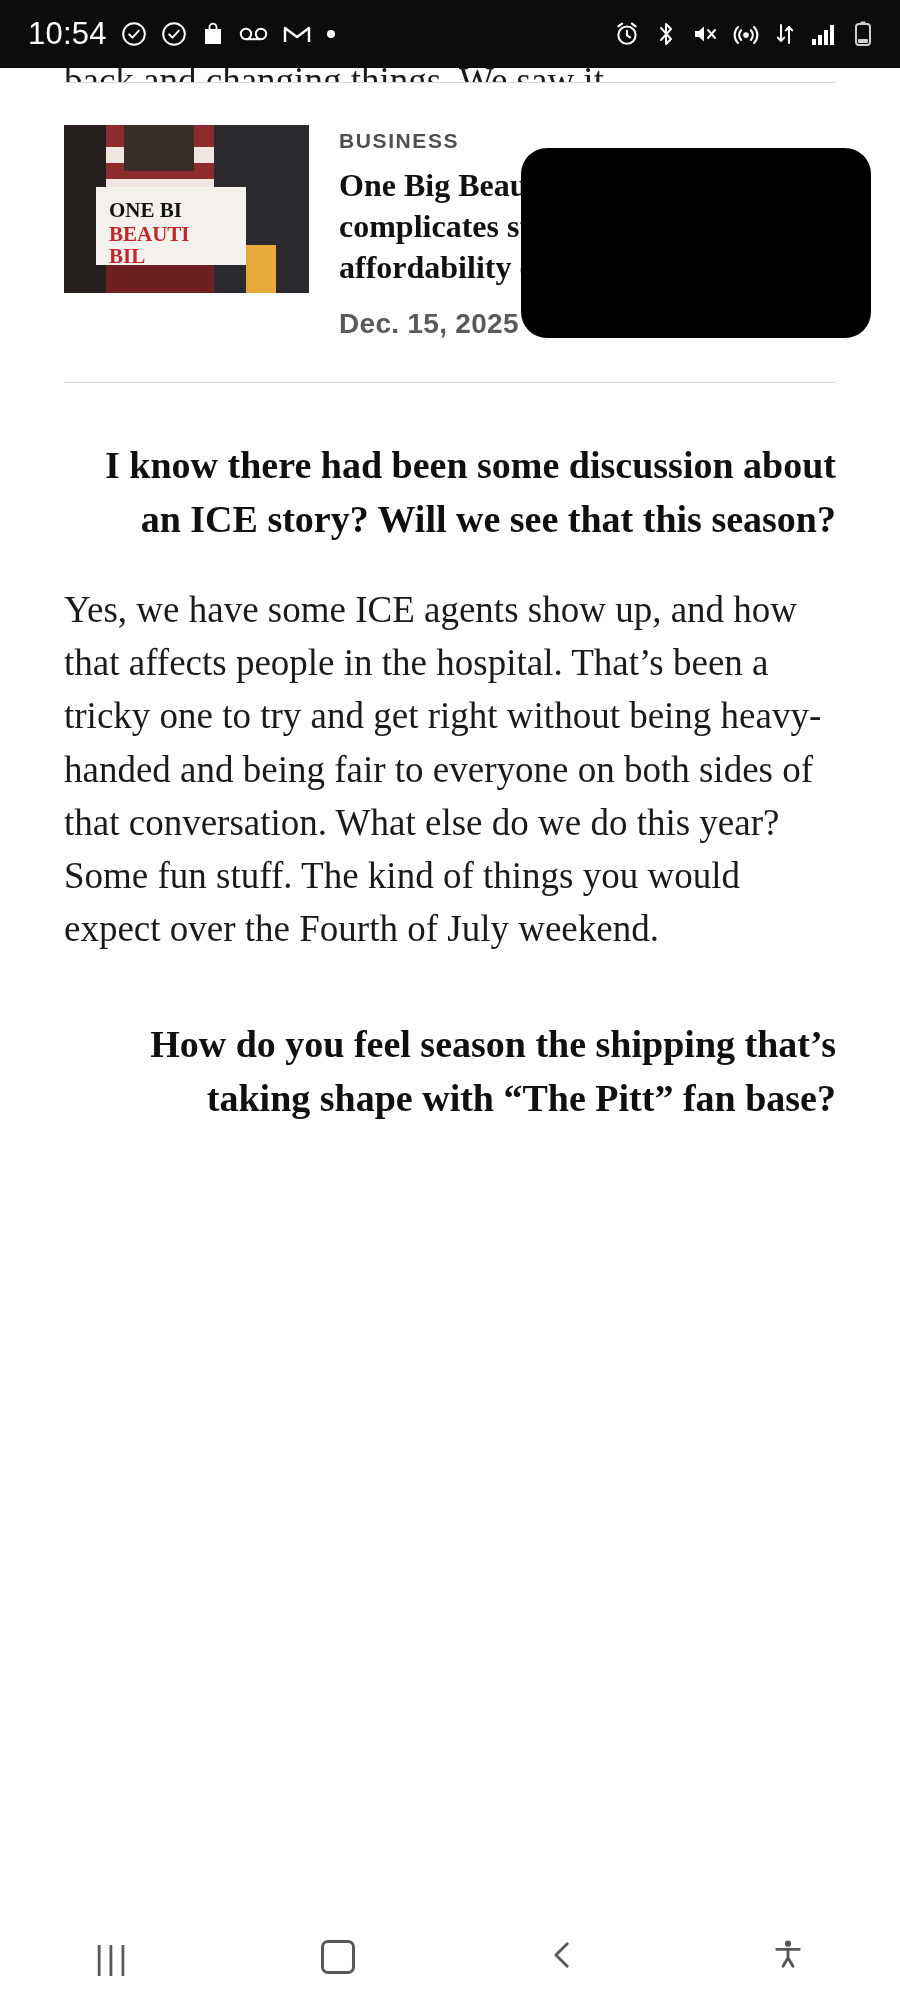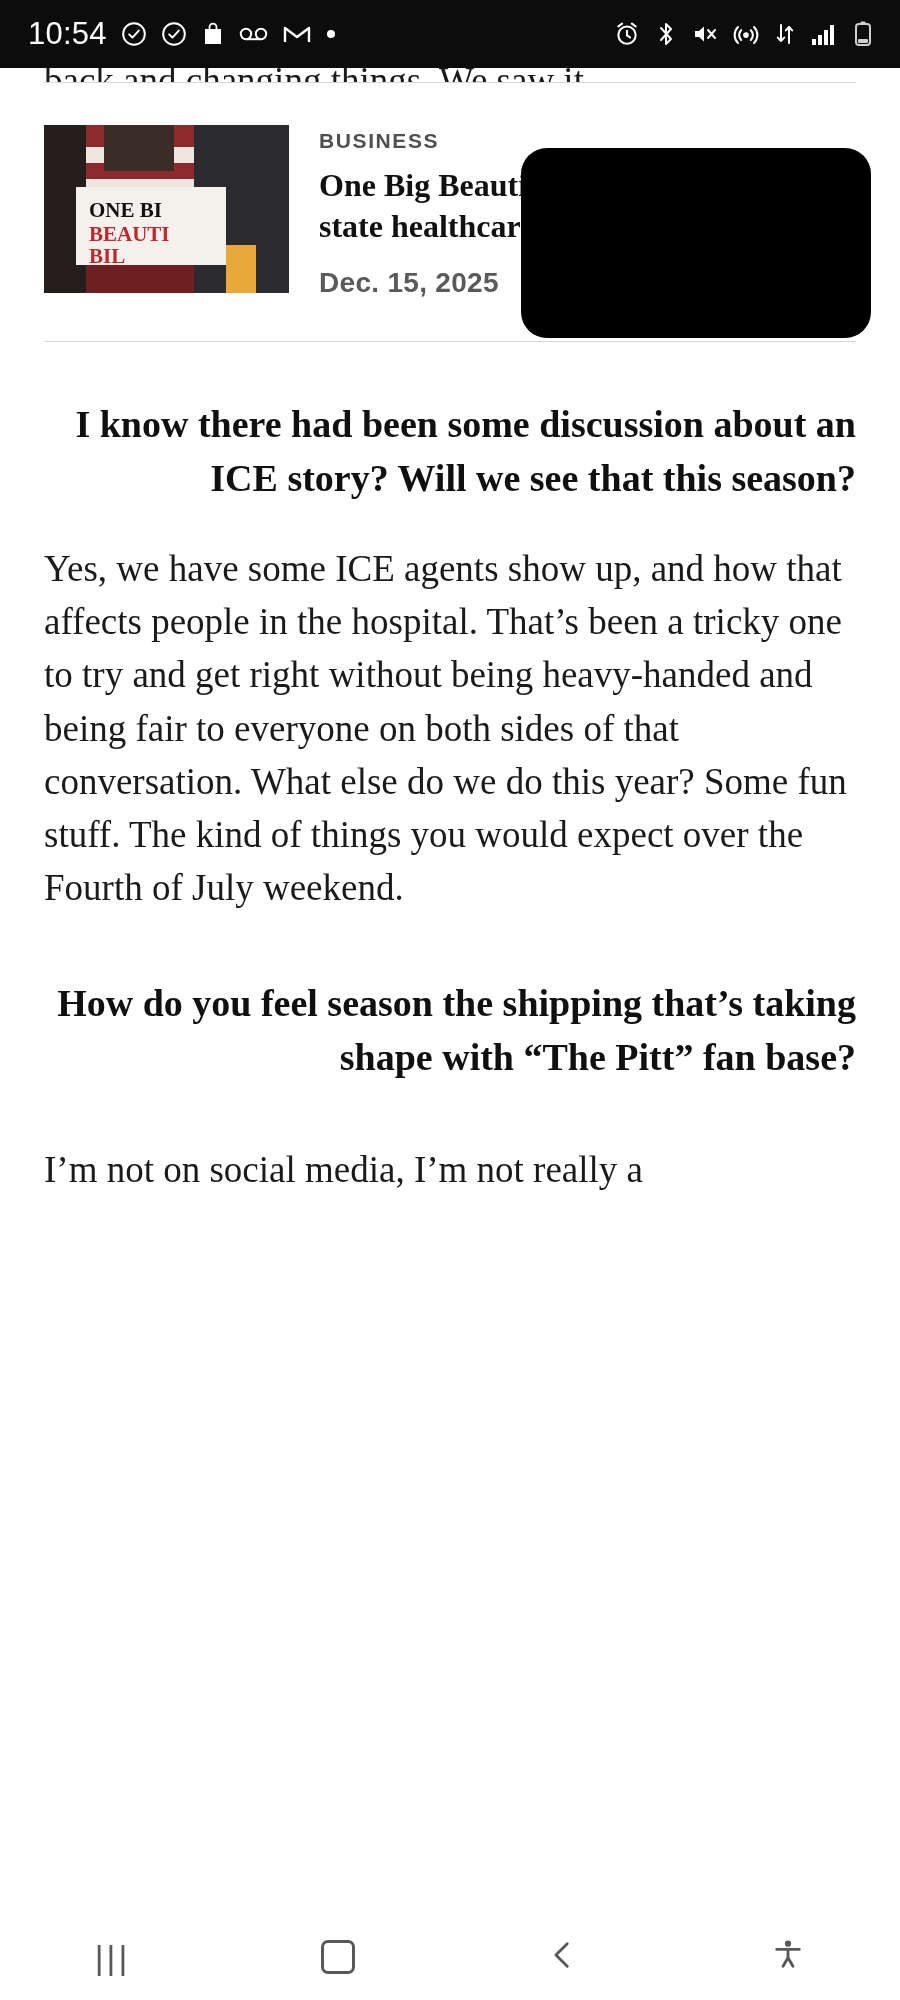--- a/index.html
+++ b/index.html
@@ -47,21 +47,21 @@
   }
   .sicon { display: inline-flex; align-items: center; justify-content: center; }
   .sicon svg { display: block; }
 
   
   .content {
     flex: 1 1 auto;
     position: relative;
     overflow: hidden;
     background: #ffffff;
-    padding: 0 44px;
+    padding: 0 64px;
   }
   .article {
     color: #121212;
   }
   .cut-line {
     font-family: "Liberation Serif", serif;
     font-size: 37px;
     line-height: 1.45;
     color: #1a1a1a;
     margin-top: -14px;
@@ -316,21 +316,20 @@
           <div class="related-date">Dec. 15, 2025</div>
         </div>
       </div>
 
       <div class="rule"></div>
 
       <div class="qa">
         <div class="question">I know there had been some discussion about an ICE story? Will we see that this season?</div>
         <div class="answer">Yes, we have some ICE agents show up, and how that affects people in the hospital. That’s been a tricky one to try and get right without being heavy-handed and being fair to everyone on both sides of that conversation. What else do we do this year? Some fun stuff. The kind of things you would expect over the Fourth of July weekend.</div>
         <div class="question q2">How do you feel season the shipping that’s taking shape with “The Pitt” fan base?</div>
-        <div class="answer a2">I’m not on social media, I’m not really a</div>
       </div>
 
     </div>
   </div>
 
   <div class="nav-bar">
     <div class="nav-btn">
       <span class="nav-recents">|||</span>
     </div>
     <div class="nav-btn">

